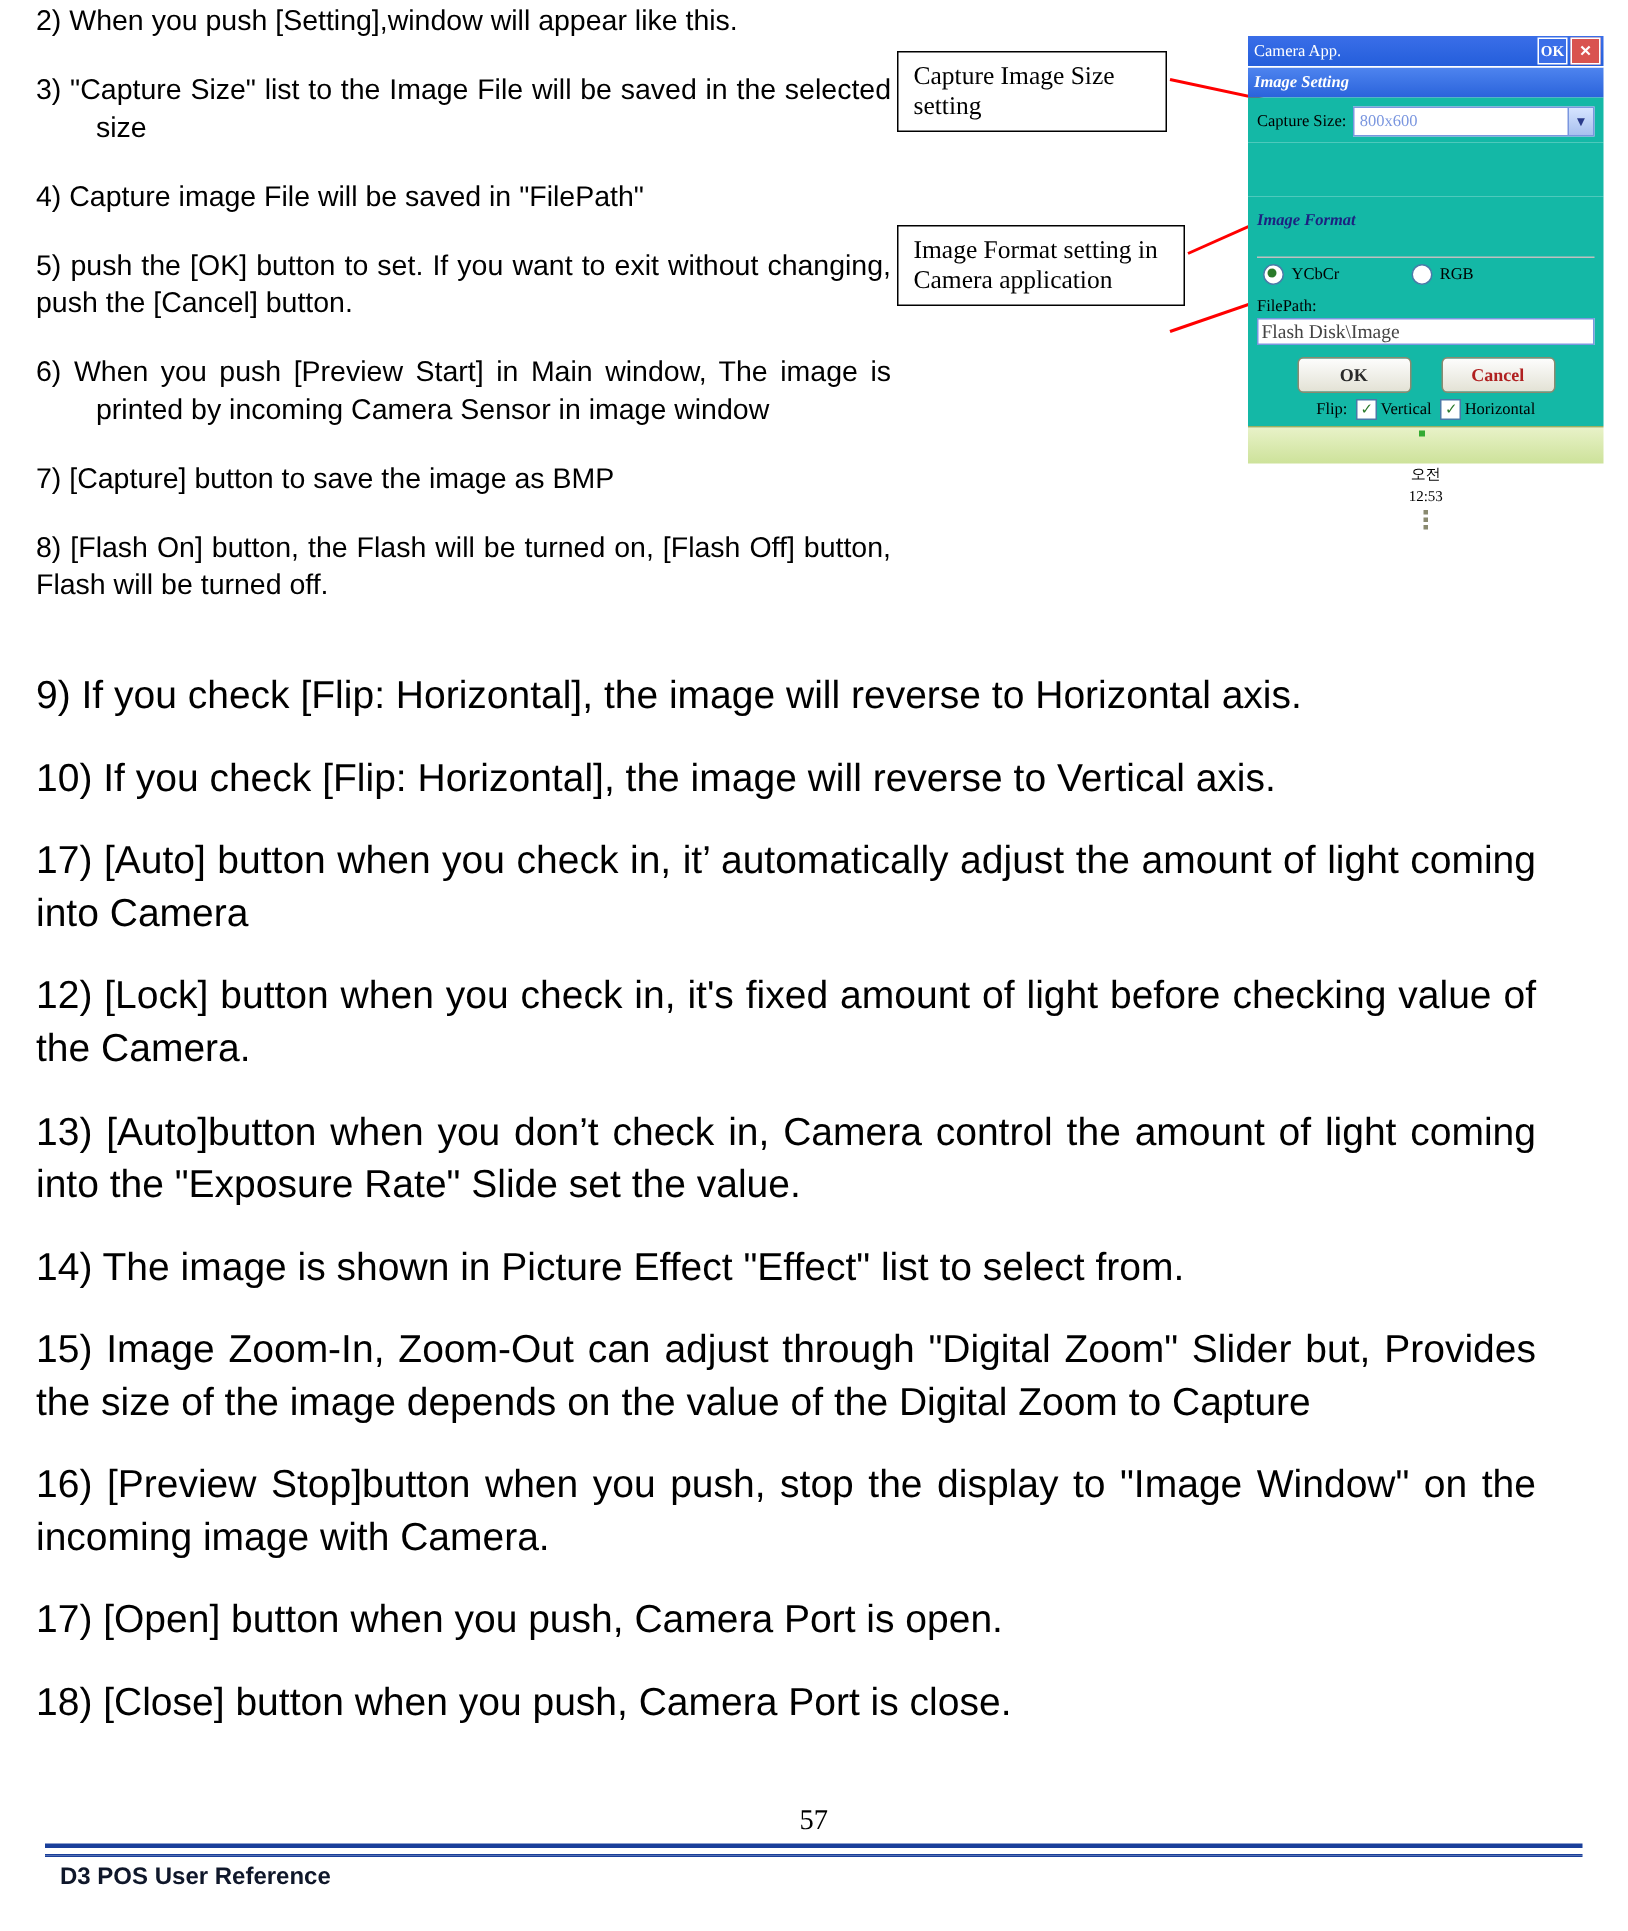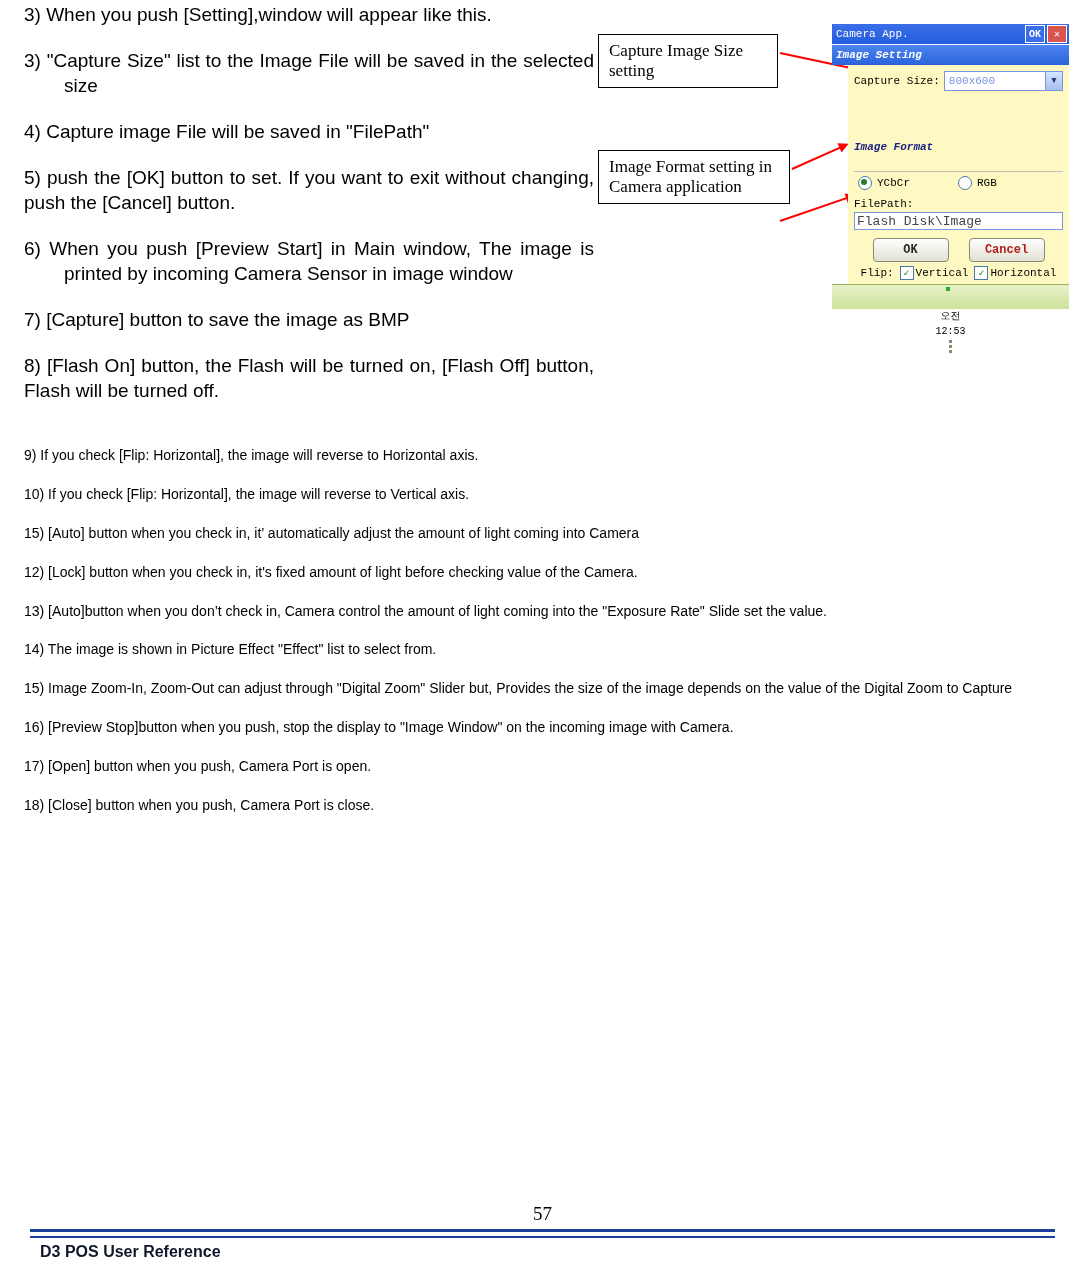--- a/index.html
+++ b/index.html
@@ -28,21 +28,21 @@
     font-size: 19px;
     line-height: 1.35;
   }
   .text-col .step { margin-bottom: 20px; text-align: justify; }
   .text-col .step.indent { padding-left: 40px; text-indent: -40px; }
   .wide-col {
     position: absolute;
     left: 24px;
     top: 446px;
     width: 1000px;
-    font-size: 14px;
+    font-size: 26px;
     line-height: 1.35;
   }
   .wide-col .step { margin-bottom: 20px; text-align: justify; }
   .callout {
     position: absolute;
     border: 1.5px solid #000;
     background: #fff;
     font-family: "Times New Roman", Times, serif;
     font-size: 17px;
     padding: 6px 10px;
@@ -63,21 +63,21 @@
     border-top: 5px solid transparent;
     border-bottom: 5px solid transparent;
   }
   
   .app {
     position: absolute;
     right: 16px;
     top: 24px;
     width: 237px;
     height: 276px;
-    font-family: Liberation Mono, monospace;
+    font-family: Liberation Serif, serif;
     font-size: 11px;
     border: 0;
   }
   .titlebar {
     height: 20px;
     background: linear-gradient(#3a6ee8,#245edb);
     color: #fff;
     display: flex;
     align-items: center;
     padding: 0 2px 0 4px;
@@ -99,23 +99,22 @@
     background: linear-gradient(#4e84ef,#2a63db);
     color: #fff;
     font-weight: bold;
     font-style: italic;
     display: flex; align-items: center;
     padding-left: 4px;
     border-top: 1px solid #fff;
     font-size: 11px;
   }
   .panel {
-    background: #fef9c3;
+    background: #14b8a6;
     padding: 4px 6px 2px 6px;
-    margin-left: 16px;
   }
   .row { display: flex; align-items: center; gap: 4px; margin: 2px 0; }
   .lbl { font-size: 11px; }
   .combo {
     flex: 1;
     height: 18px;
     background: #fff;
     border: 1px solid #7a96df;
     display: flex; align-items: center;
     padding: 0 4px;
@@ -183,33 +182,33 @@
   .pg-num { text-align:center;font-family:"Times New Roman",serif;font-size:19px;margin-bottom:4px;}
   .footer-line{border-top:3px solid #1a3f9a;border-bottom:1px solid #1a3f9a;height:4px;margin-bottom:6px;position:relative}
   .footer-line::after{content:"";position:absolute;left:0;right:0;top:5px;border-top:1px solid #1a3f9a;}
   .footer-text{color:#0f172a;font-weight:bold;font-size:16px;padding-left:10px}
 </style>
 </head>
 <body>
 <div class="page">
 
 <div class="text-col">
-  <div class="step">3) When you push [Setting],window will appear like this.</div>
+  <div class="step">2) When you push [Setting],window will appear like this.</div>
   <div class="step indent">3) "Capture Size" list to the Image File will be saved in the selected size</div>
   <div class="step">4) Capture image File will be saved in "FilePath"</div>
   <div class="step">5) push the [OK] button to set. If you want to exit without changing, push the [Cancel] button.</div>
   <div class="step indent">6) When you push [Preview Start] in Main window, The image is printed by incoming Camera Sensor in image window</div>
   <div class="step">7) [Capture] button to save the image as BMP</div>
   <div class="step">8) [Flash On] button, the Flash will be turned on, [Flash Off] button, Flash will be turned off.</div>
 </div>
 
 <div class="wide-col">
   <div class="step">9) If you check [Flip: Horizontal], the image will reverse to Horizontal axis.</div>
   <div class="step">10) If you check [Flip: Horizontal], the image will reverse to Vertical axis.</div>
-  <div class="step">15) [Auto] button when you check in, it’  automatically adjust the amount of light coming into Camera</div>
+  <div class="step">17) [Auto] button when you check in, it’  automatically adjust the amount of light coming into Camera</div>
   <div class="step">12) [Lock] button when you check in, it's fixed amount of light before checking value of the Camera.</div>
   <div class="step">13) [Auto]button when you don’t check in, Camera control the amount of light coming into the "Exposure Rate" Slide set the value.</div>
   <div class="step">14) The image is shown in Picture Effect "Effect" list to select from.</div>
   <div class="step">15) Image Zoom-In, Zoom-Out can adjust through "Digital Zoom" Slider but, Provides the size of the image depends on the value of the Digital Zoom to Capture</div>
   <div class="step">16) [Preview Stop]button when you push, stop the display to "Image Window" on the incoming image with Camera.</div>
   <div class="step">17) [Open] button when you push, Camera Port is open.</div>
   <div class="step">18) [Close] button when you push, Camera Port is close.</div>
 </div>
 
 <div class="callout" style="left:598px;top:150px;width:192px">Image Format setting in Camera application</div>

